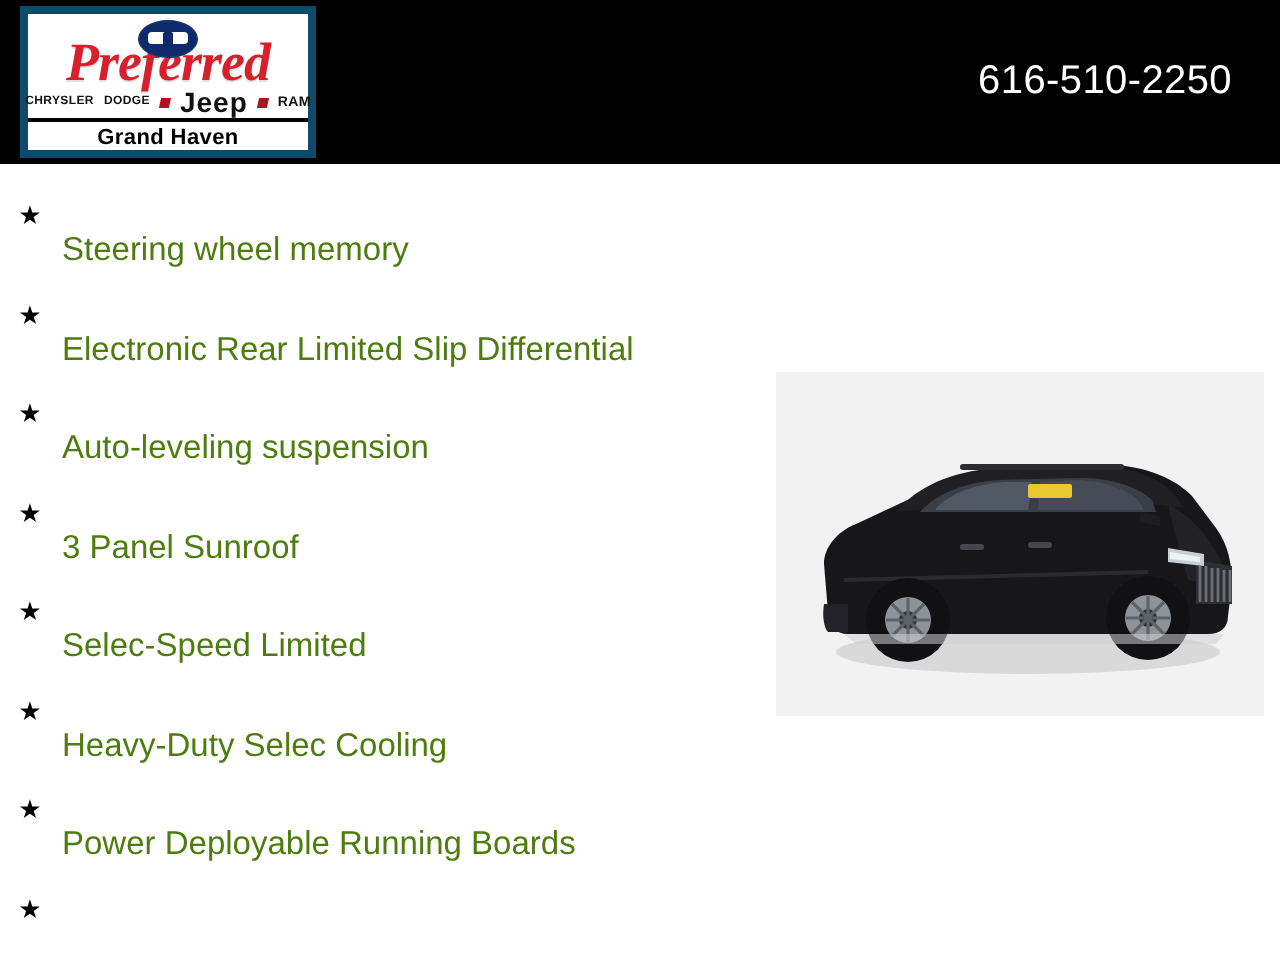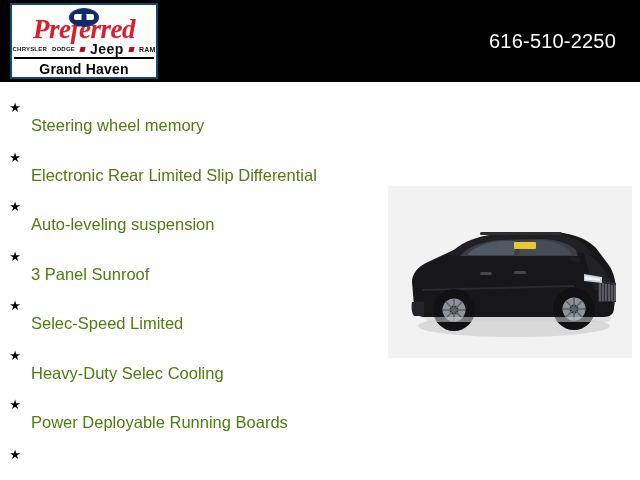--- a/index.html
+++ b/index.html
@@ -30,21 +30,21 @@
     align-items: center;
   }
 
   .logo-box {
     position: absolute;
     left: 10px;
     top: 3px;
     width: 148px;
     height: 76px;
     background: #ffffff;
-    border: 2px solid #0c4a6e;
+    border: 4px solid #0c4a6e;
     display: flex;
     flex-direction: column;
     align-items: center;
     justify-content: flex-start;
     padding-top: 2px;
   }
 
   .logo-emblem {
     width: 34px;
     height: 20px;
@@ -127,21 +127,21 @@
   }
 
   .logo-bar {
     width: 140px;
     height: 5px;
     background: #000000;
     margin-top: 2px;
   }
 
   .logo-city {
-    font-size: 14px;
+    font-size: 11px;
     font-weight: bold;
     color: #000000;
     margin-top: 2px;
     letter-spacing: 0.2px;
   }
 
   .phone {
     position: absolute;
     right: 24px;
     top: 50%;

